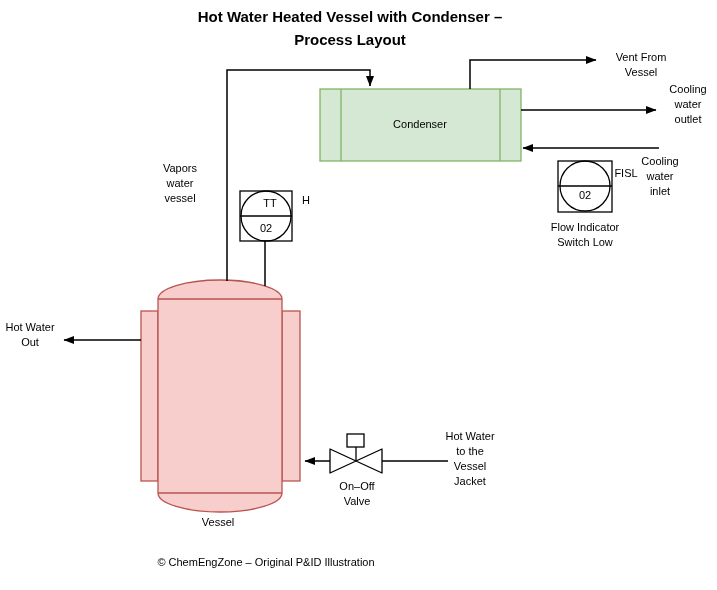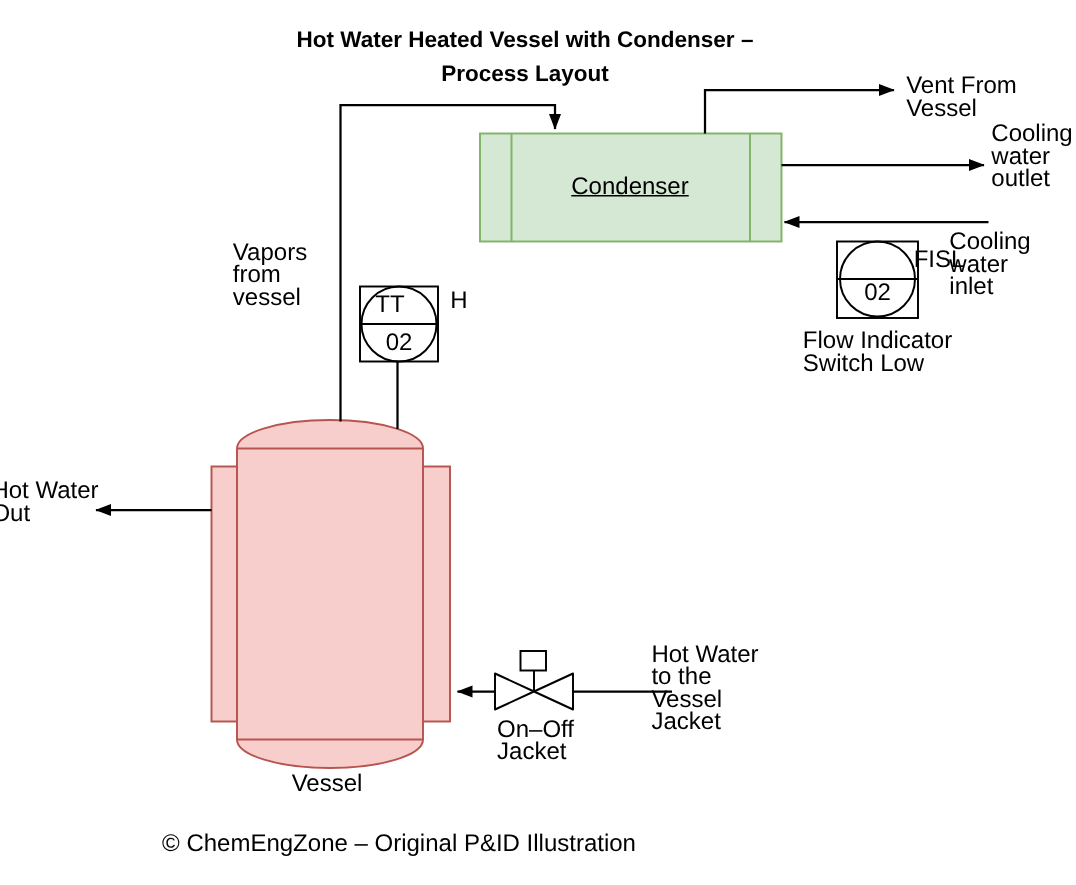--- a/index.html
+++ b/index.html
@@ -7,23 +7,23 @@
     position:relative;
     width:717px;height:590px;
     background:#ffffff;
     font-family:"Liberation Sans", sans-serif;
     overflow:hidden;
   }
   .canvas svg{position:absolute;left:0;top:0;}
   .lbl{
     position:absolute;
     transform:translateX(-50%);
-    text-align:left;
+    text-align:center;
     white-space:pre-line;
-    font-size:16px;
+    font-size:11px;
     line-height:15px;
     color:#000;
   }
   .title{
     position:absolute;
     transform:translateX(-50%);
     text-align:center;
     white-space:pre-line;
     font-size:15px;
     line-height:23px;
@@ -84,29 +84,29 @@
       <line x1="240" y1="216" x2="292" y2="216" class="symline"></line>
     </g>
 
     <g>
       <rect x="558" y="161" width="54" height="51" class="sym"></rect>
       <circle cx="585" cy="186" r="25" class="symline"></circle>
       <line x1="558" y1="186" x2="612" y2="186" class="symline"></line>
     </g>
   </svg>
 
-  <div class="title" style="left:350px; top:15px;">Hot Water Heated Vessel with Condenser –
+  <div class="title" style="left:350px; top:5px;">Hot Water Heated Vessel with Condenser –
 Process Layout</div>
 
-  <div class="lbl" style="left:420px; top:117px;text-decoration:underline;">Condenser</div>
+  <div class="lbl" style="left:420px; top:117px;">Condenser</div>
 
   <div class="lbl" style="left:218px; top:515px;">Vessel</div>
 
   <div class="lbl" style="left:180px; top:161px;">Vapors
-from
+water
 vessel</div>
 
   <div class="lbl" style="left:641px; top:50px;">Vent From
 Vessel</div>
 
   <div class="lbl" style="left:688px; top:82px;">Cooling
 water
 outlet</div>
 
   <div class="lbl" style="left:660px; top:154px;">Cooling
@@ -115,23 +115,23 @@
 
   <div class="lbl" style="left:30px; top:320px;">Hot Water
 Out</div>
 
   <div class="lbl" style="left:470px; top:429px;">Hot Water
 to the
 Vessel
 Jacket</div>
 
   <div class="lbl" style="left:357px; top:479px;">On–Off
-Jacket</div>
+Valve</div>
 
-  <div class="lbl" style="left:260px; top:196px;">TT</div>
+  <div class="lbl" style="left:270px; top:196px;">TT</div>
   <div class="lbl" style="left:266px; top:221px;">02</div>
   <div class="lbl" style="left:306px; top:193px;">H</div>
 
   <div class="lbl" style="left:585px; top:166px;margin-left:41px;">FISL</div>
   <div class="lbl" style="left:585px; top:188px;">02</div>
   <div class="lbl" style="left:266px; top:555px; white-space:nowrap;">© ChemEngZone – Original P&amp;ID Illustration</div>
 
   <div class="lbl" style="left:585px; top:220px;">Flow Indicator
 Switch Low</div>
 

